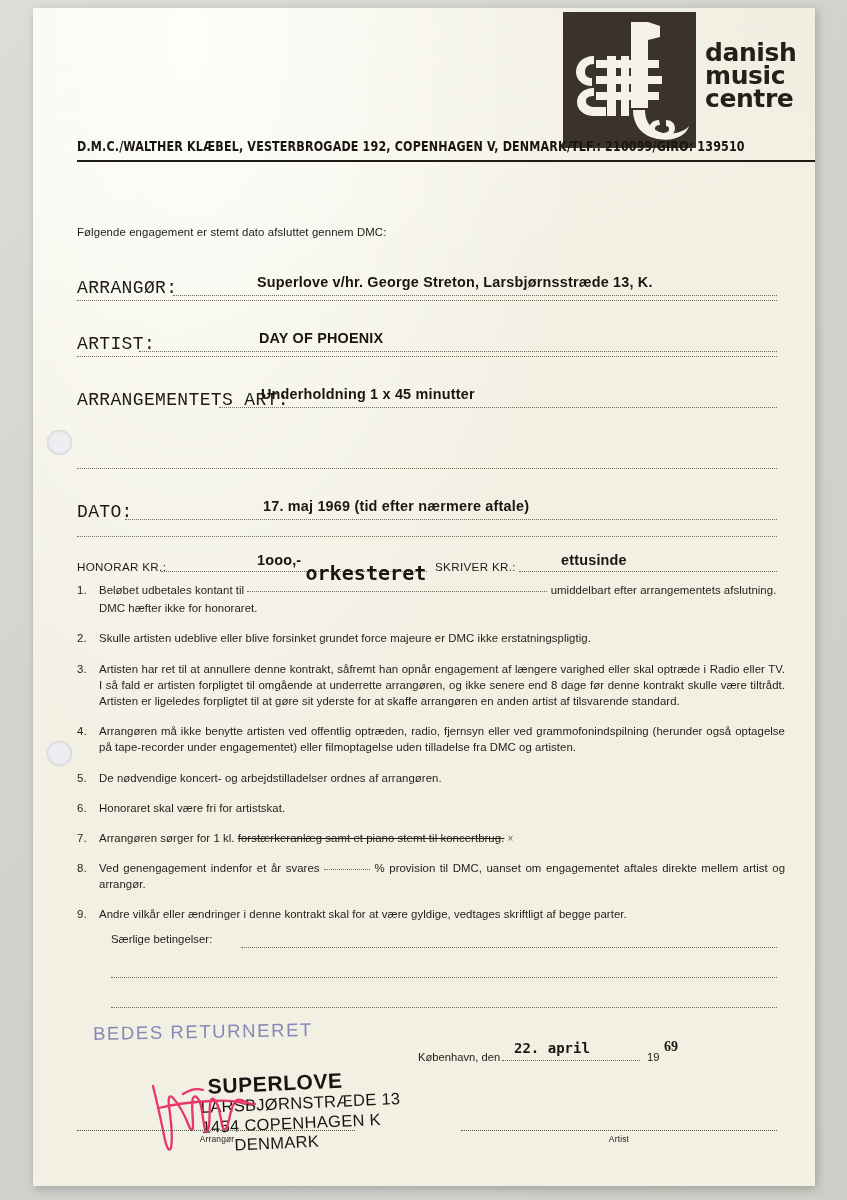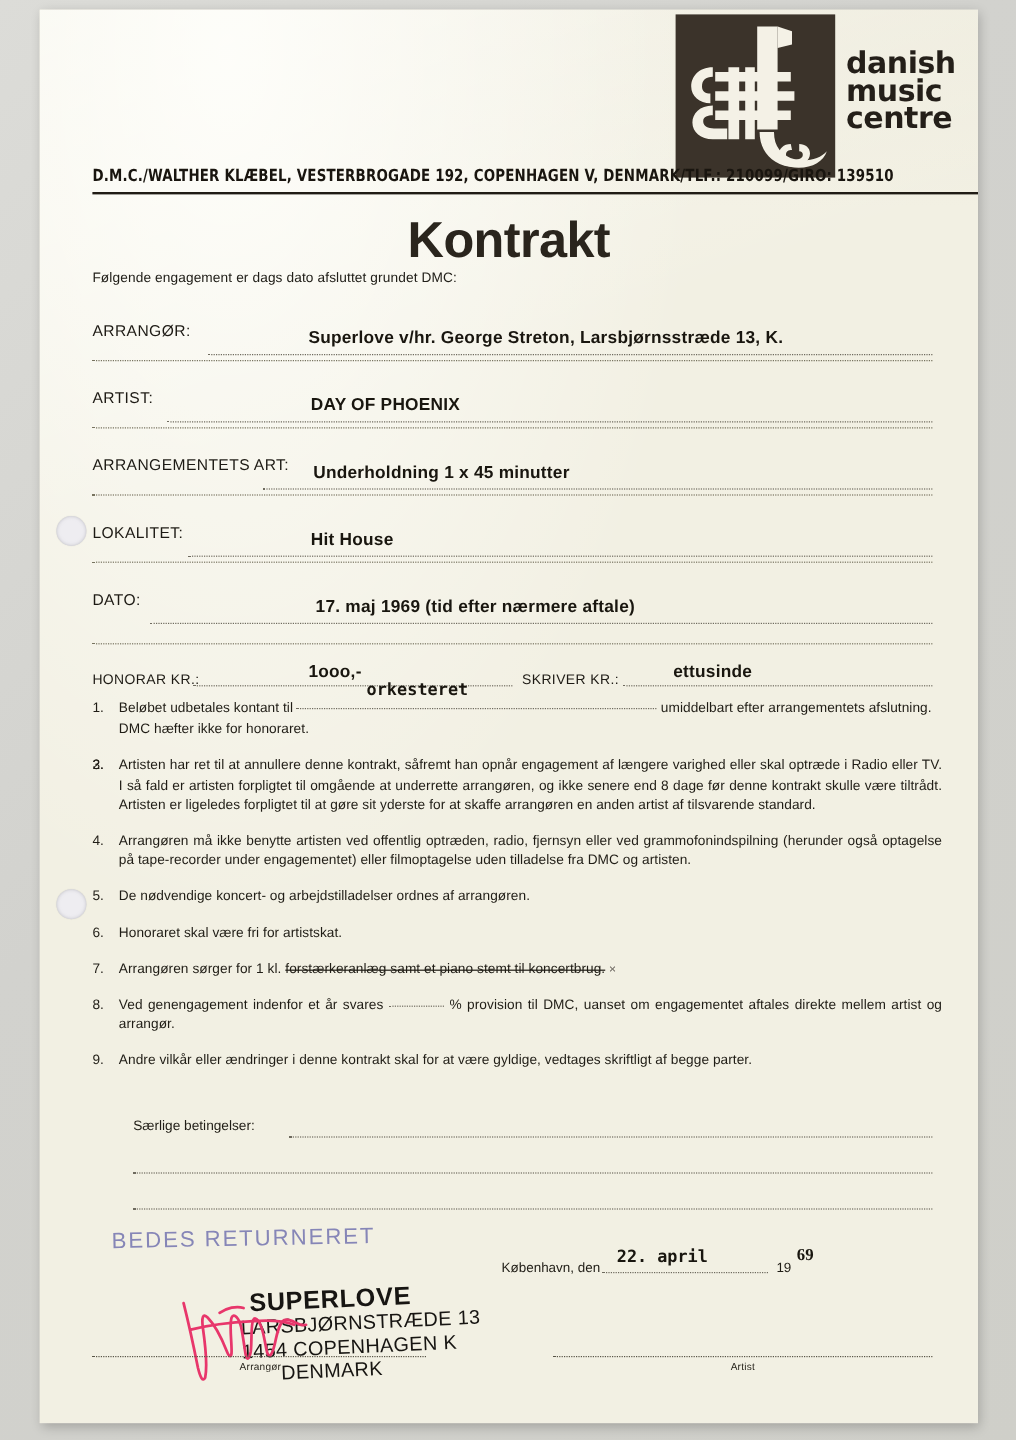--- a/index.html
+++ b/index.html
@@ -123,25 +123,26 @@
   
   .frow {
     position: absolute;
     left: 44px;
     width: 700px;
     height: 56px;
   }
   .flabel {
     position: absolute;
     left: 0;
-    bottom: 17px;
-    font-size: 13px;
+    bottom: 2px;
+    font-size: 18px;
     letter-spacing: 0.35px;
     color: #1d1a14;
     white-space: nowrap;
+    font-family: Liberation Mono, monospace;
   }
   .fdots {
     position: absolute;
     bottom: 4px;
     right: 0;
     height: 0;
     border-bottom: 1.3px dotted #6e6a5e;
   }
   .fval {
     position: absolute;
@@ -220,21 +221,21 @@
     width: 300px;
     border-bottom: 1.3px dotted #6e6a5e;
     vertical-align: 2px;
     position: relative;
   }
   #clause1-val {
     position: absolute;
     left: 58px;
     bottom: 4px;
     font-family: "DejaVu Sans Mono", monospace;
-    font-size: 14px;
+    font-size: 20px;
     font-weight: bold;
     color: #19160f;
     white-space: nowrap;
   }
   
   #saerlige {
     position: absolute;
     left: 78px;
     top: 925px;
     width: 666px;
@@ -399,22 +400,21 @@
         <div id="logo-wordmark">
           <div>danish</div>
           <div>music</div>
           <div>centre</div>
         </div>
       </div>
 
       <div id="addr-line">D.M.C./WALTHER KLÆBEL, VESTERBROGADE 192, COPENHAGEN V, DENMARK/TLF.: 210099/GIRO: 139510</div>
       <div id="addr-rule"></div>
 
-      <div id="doc-title">Kontrakt</div>
-      <div id="intro">Følgende engagement er dags dato afsluttet grundet DMC:</div>
+      <div id="intro">Følgende engagement er stemt dato afsluttet gennem DMC:</div>
 
       <div class="frow" style="top:236px;">
         <div class="flabel">ARRANGØR:</div>
         <div class="fdots" style="left:96px; width:604px;"></div>
         <div class="fval" style="left:180px;">Superlove v/hr. George Streton, Larsbjørnsstræde 13, K.</div>
       </div>
 
       <div class="frow" style="top:292px;">
         <div class="toprule"></div>
         <div class="flabel">ARTIST:</div>
@@ -422,26 +422,20 @@
         <div class="fval" style="left:182px;">DAY OF PHOENIX</div>
       </div>
 
       <div class="frow" style="top:348px;">
         <div class="toprule"></div>
         <div class="flabel">ARRANGEMENTETS ART:</div>
         <div class="fdots" style="left:142px; width:558px;"></div>
         <div class="fval" style="left:184px;">Underholdning  1 x 45 minutter</div>
       </div>
 
-      <div class="frow" style="top:404px;">
-        <div class="toprule"></div>
-        <div class="flabel">LOKALITET:</div>
-        <div class="fdots" style="left:80px; width:620px;"></div>
-        <div class="fval" style="left:182px;">Hit House</div>
-      </div>
 
       <div class="frow" style="top:460px;">
         <div class="toprule"></div>
         <div class="flabel">DATO:</div>
         <div class="fdots" style="left:48px; width:652px;"></div>
         <div class="fval" style="left:186px;">17. maj  1969 (tid efter nærmere aftale)</div>
       </div>
 
       <div id="honorar-row">
         <div class="toprule"></div>
@@ -460,20 +454,21 @@
           <span>Beløbet udbetales kontant til</span>
           <span id="clause1-dots">
             <span id="clause1-val">orkesteret</span>
           </span>
           <span>umiddelbart efter arrangementets afslutning.</span>
           <div style="margin-top:2px;">DMC hæfter ikke for honoraret.</div>
         </div>
 
         <div class="clause" style="text-align:left; margin-top:14px;">
           <span class="cnum">2.</span>
+          <span>Skulle artisten udeblive eller blive forsinket grundet force majeure er DMC ikke erstatningspligtig.</span>
         </div>
 
         <div class="clause" style="margin-top:14px;">
           <span class="cnum">3.</span>
           <span>Artisten har ret til at annullere denne kontrakt, såfremt han opnår engagement af længere varighed eller skal optræde i Radio eller TV. I så fald er artisten forpligtet til omgående at underrette arrangøren, og ikke senere end 8 dage før denne kontrakt skulle være tiltrådt. Artisten er ligeledes forpligtet til at gøre sit yderste for at skaffe arrangøren en anden artist af tilsvarende standard.</span>
         </div>
 
         <div class="clause" style="margin-top:14px;">
           <span class="cnum">4.</span>
           <span>Arrangøren må ikke benytte artisten ved offentlig optræden, radio, fjernsyn eller ved grammofonindspilning (herunder også optagelse på tape-recorder under engagementet) eller filmoptagelse uden tilladelse fra DMC og artisten.</span>

